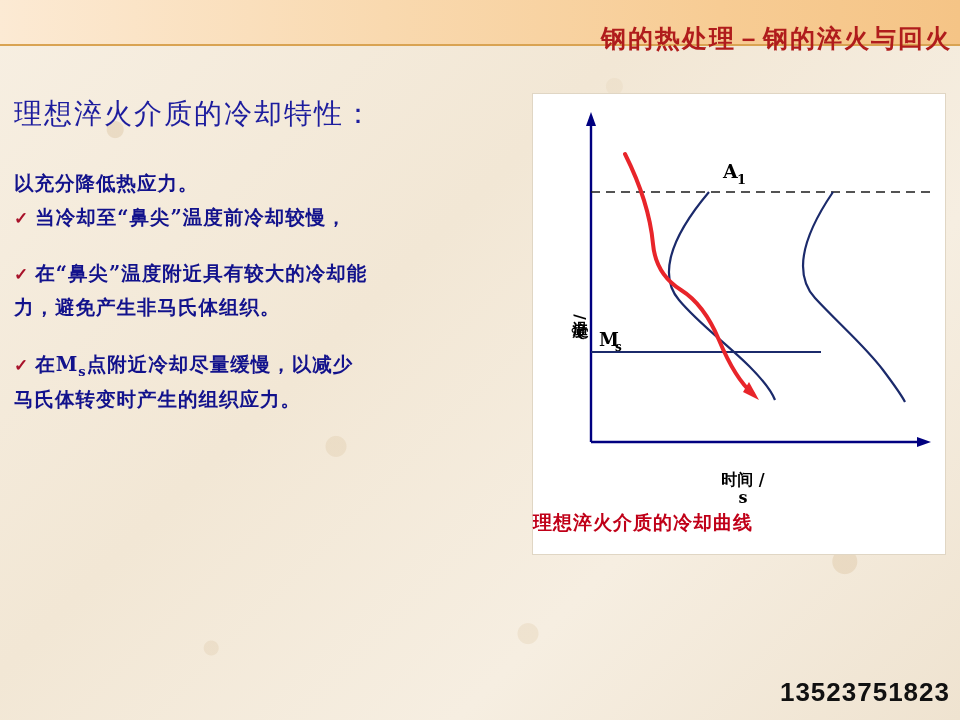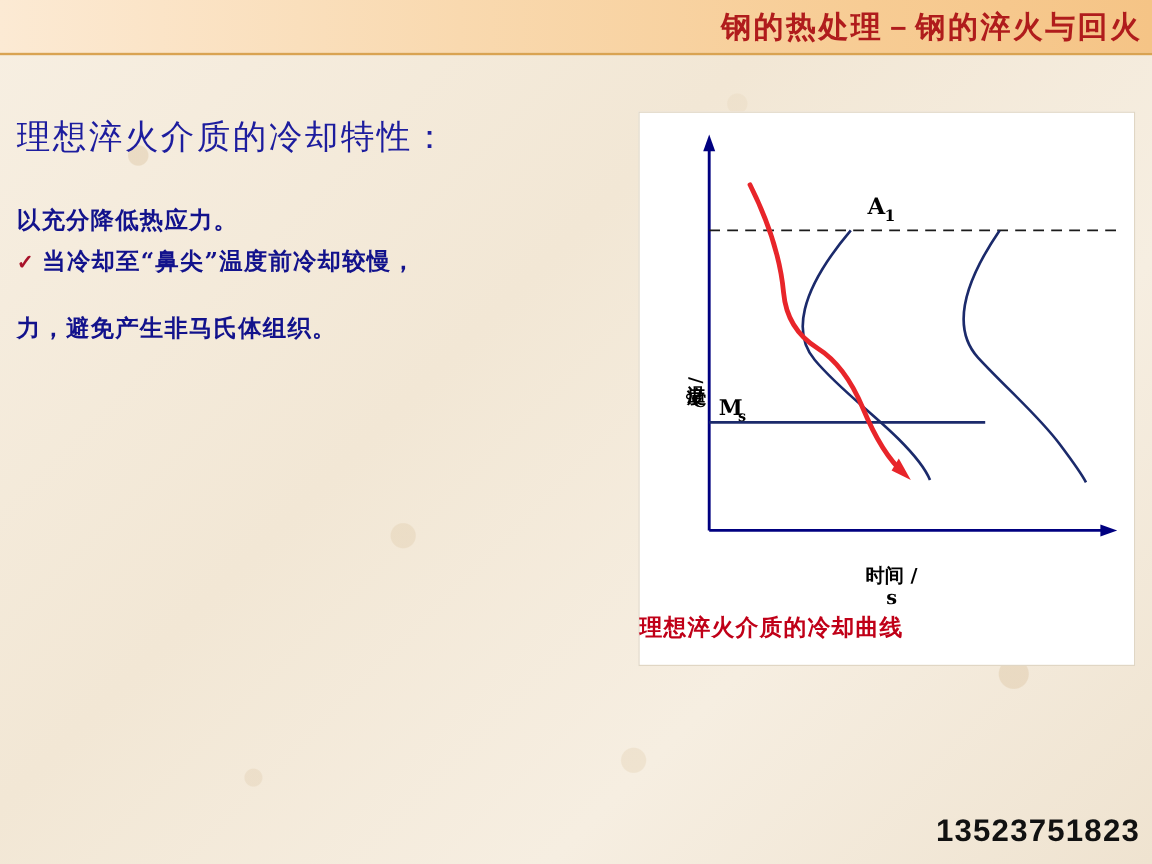--- a/index.html
+++ b/index.html
@@ -37,21 +37,21 @@
     top: 0;
     width: 960px;
     height: 44px;
     background: linear-gradient(to right, #fbe6cb 0%, #f9d9ad 35%, #f7cb92 70%, #f6c display);
     background: linear-gradient(to right, #fcead4 0%, #f9d9af 40%, #f7cc94 75%, #f5c486 100%);
     border-bottom: 2px solid #d9a352;
   }
   .header-title {
     position: absolute;
     right: 8px;
-    top: 6px;
+    top: 22px;
     font-family: Liberation Sans, sans-serif;
     font-weight: bold;
     font-size: 25px;
     letter-spacing: 2px;
     color: #b01c1c;
     white-space: nowrap;
   }
   
   .left-col {
     position: absolute;
@@ -160,23 +160,32 @@
     <div class="section-title">理想淬火介质的冷却特性：</div>
 
     <div class="bullet-block">
       <div>以充分降低热应力。</div>
       <div>
         <span class="bullet-mark">✓</span><span>当冷却至“鼻尖”温度前冷却较慢，</span>
       </div>
     </div>
 
     <div class="bullet-block">
+      <div>
+        <span class="bullet-mark">✓</span><span>在“鼻尖”温度附近具有较大的冷却能</span>
+      </div>
       <div>力，避免产生非马氏体组织。</div>
     </div>
 
+    <div class="bullet-block">
+      <div>
+        <span class="bullet-mark">✓</span><span>在</span><span>M</span><span class="sub">s</span><span>点附近冷却尽量缓慢，以减少</span>
+      </div>
+      <div>马氏体转变时产生的组织应力。</div>
+    </div>
   </div>
 
   <div class="figure-box">
     <svg width="412" height="400" viewBox="0 0 412 400">
 
       <line x1="58" y1="26" x2="58" y2="348" stroke="#000080" stroke-width="2.4"></line>
       <polygon points="58,18 53,32 63,32" fill="#000080"></polygon>
 
       <line x1="58" y1="348" x2="390" y2="348" stroke="#000080" stroke-width="2.4"></line>
       <polygon points="398,348 384,343 384,353" fill="#000080"></polygon>

